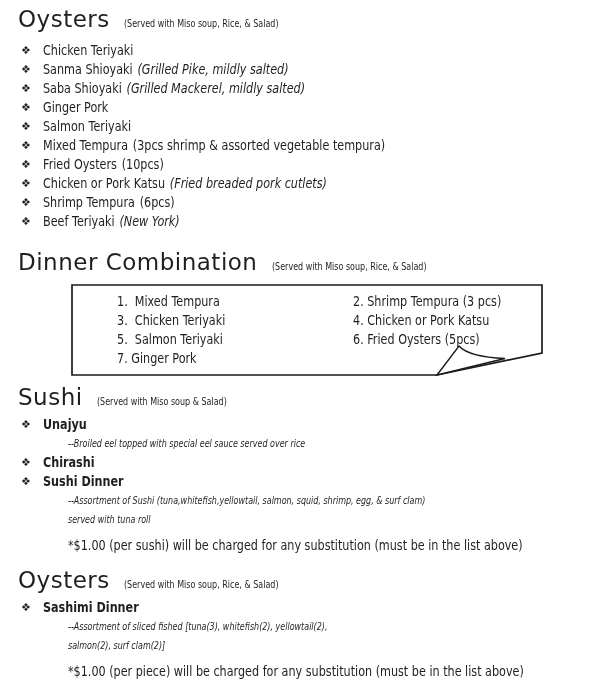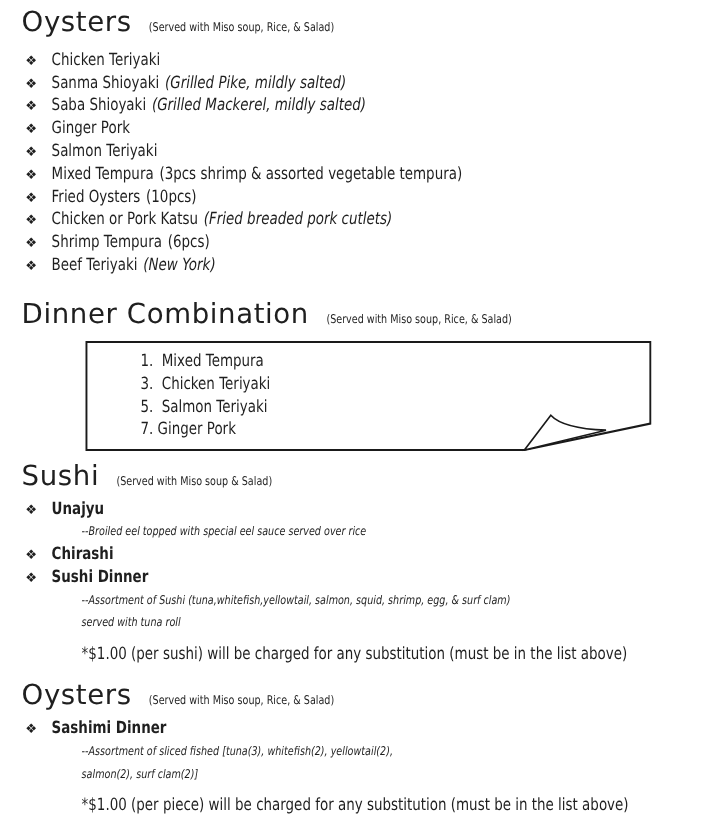--- a/index.html
+++ b/index.html
@@ -108,20 +108,25 @@
       <svg width="472" height="92" viewBox="0 0 472 92">
         <path d="M1,1 H471 V69 L366,91 H1 Z" fill="#ffffff" stroke="#1a1a1a" stroke-width="1.7" stroke-linejoin="miter"></path>
         <path d="M366,91 L388,62 Q398,73 434,74.5 Z" fill="#ffffff" stroke="#1a1a1a" stroke-width="1.4" stroke-linejoin="miter"></path>
       </svg>
       <div class="ccol c1">
         <div class="cond">1.  Mixed Tempura</div>
         <div class="cond">3.  Chicken Teriyaki</div>
         <div class="cond">5.  Salmon Teriyaki</div>
         <div class="cond">7. Ginger Pork</div>
       </div>
+      <div class="ccol c2">
+        <div class="cond">2. Shrimp Tempura (3 pcs)</div>
+        <div class="cond">4. Chicken or Pork Katsu</div>
+        <div class="cond">6. Fried Oysters (5pcs)</div>
+      </div>
     </div>
   </section>
 
   <section class="sec-sushi">
     <div class="hdr">
       <span class="title">Sushi</span>
       <span class="sub"><span class="cond">(Served with Miso soup &amp; Salad)</span></span>
     </div>
 
     <div class="entry-head">

